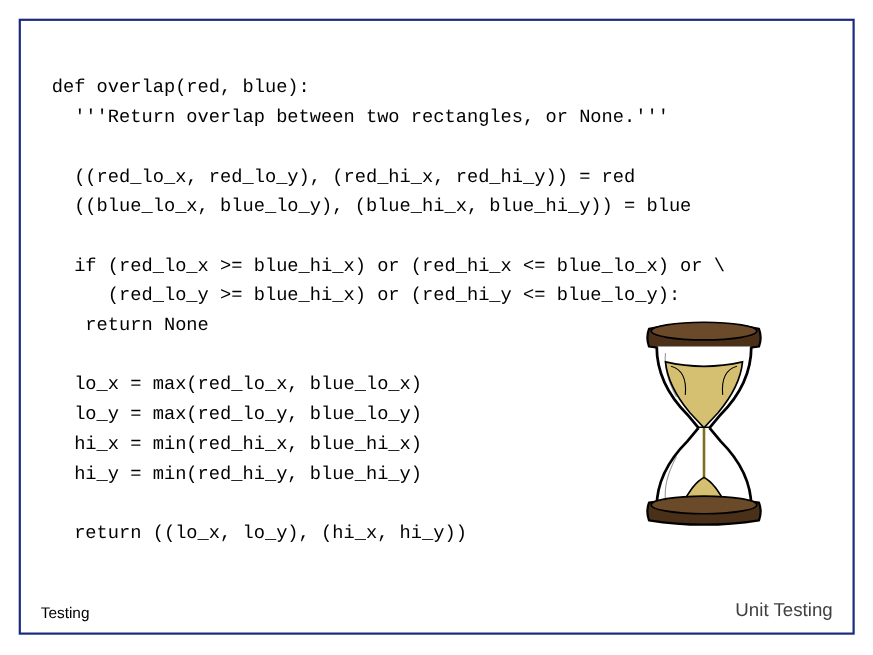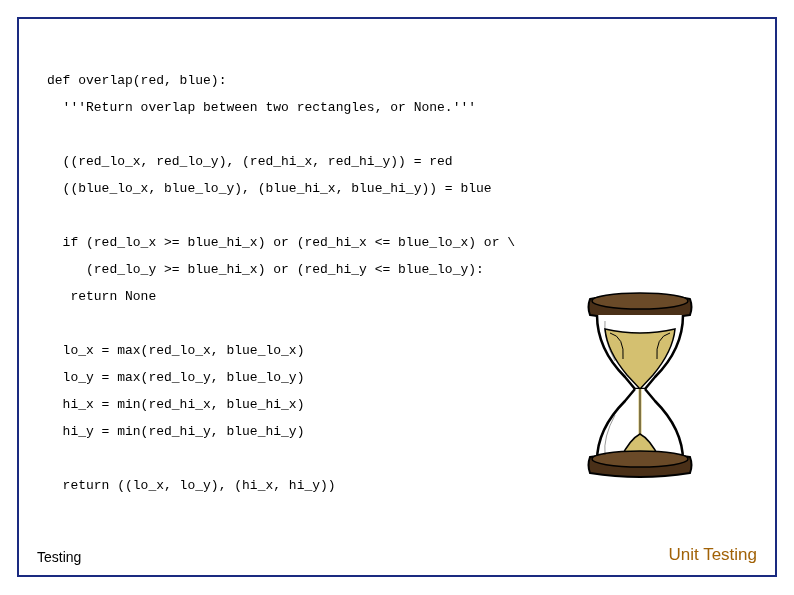--- a/index.html
+++ b/index.html
@@ -56,38 +56,38 @@
     font-weight: normal;
     letter-spacing: 0.2px;
     white-space: nowrap;
   }
   .code-area {
     position: absolute;
     top: 48px;
     left: 28px;
     right: 28px;
     font-family: "Courier New", Courier, monospace;
-    font-size: 13px;
+    font-size: 17px;
     line-height: 27px;
     color: #000;
     white-space: pre;
   }
   .footer-left {
     position: absolute;
     bottom: 10px;
     left: 18px;
     font-size: 14px;
     color: #000;
   }
   .footer-right {
     position: absolute;
     bottom: 10px;
     right: 18px;
     font-size: 17px;
-    color: #a16207;
+    color: #404040;
   }
   .hourglass {
     position: absolute;
     right: 70px;
     top: 270px;
     width: 130px;
     height: 190px;
   }
 </style>
 </head>

